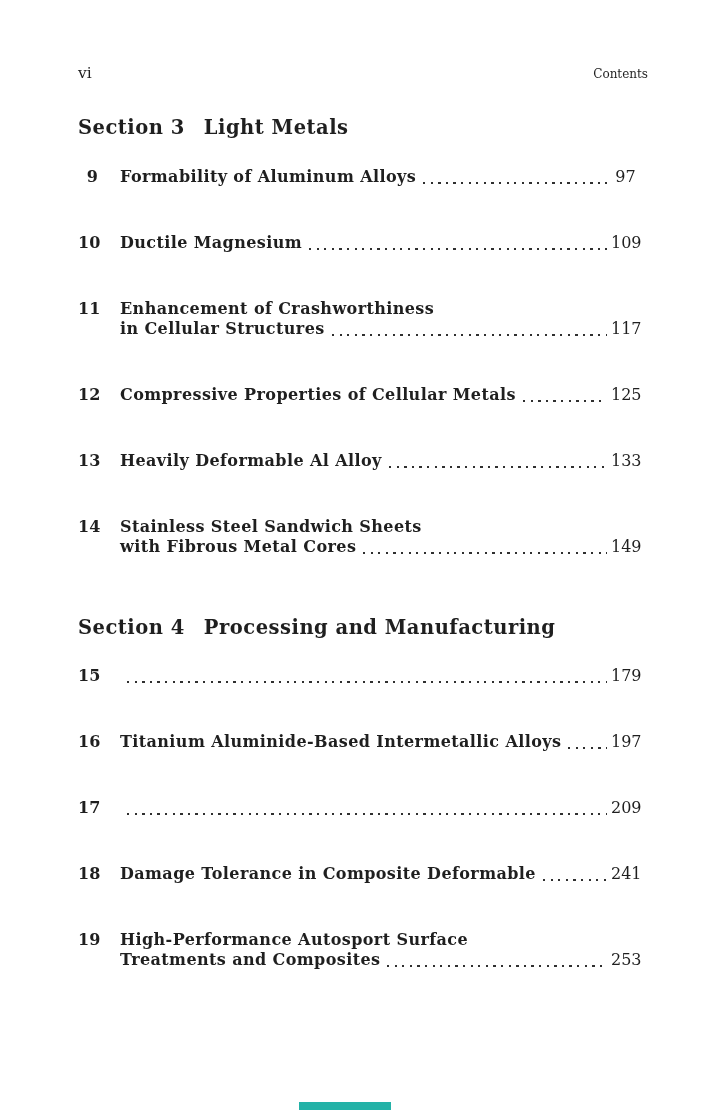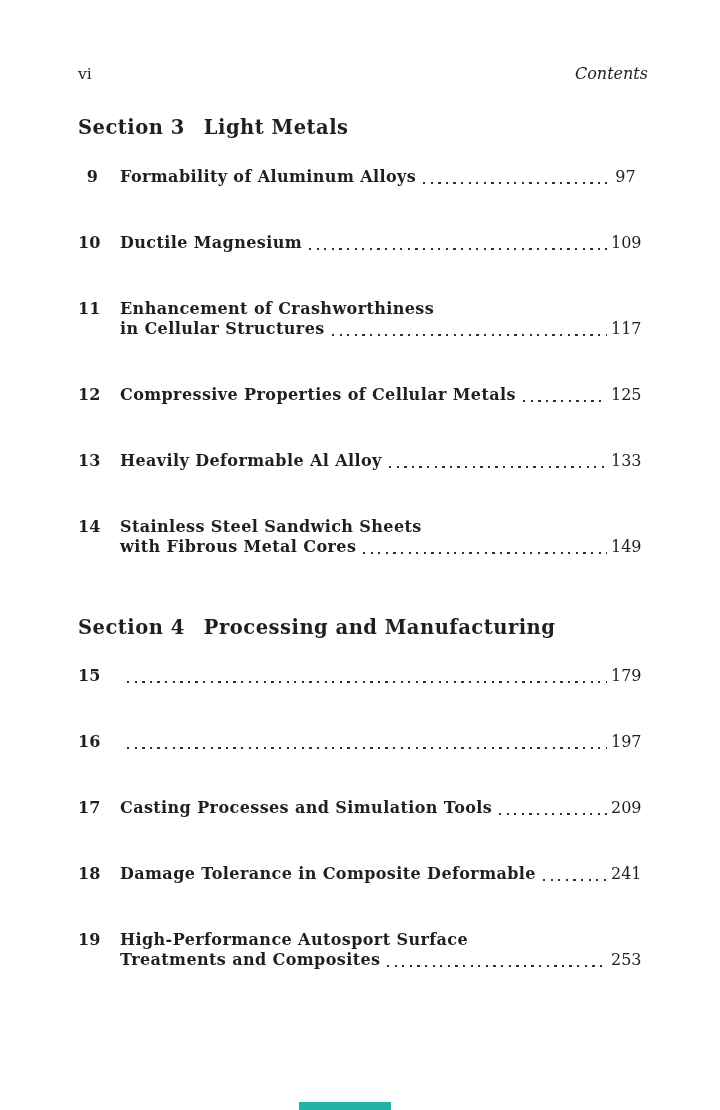--- a/index.html
+++ b/index.html
@@ -21,22 +21,21 @@
     flex-direction: column;
   }
   .pageheader {
     display: flex;
     justify-content: space-between;
     align-items: baseline;
     line-height: 19px;
     font-size: 15.5px;
   }
   .running {
-    font-style: italic;
-    font-size: 16px;
+    font-size: 12px;
     margin-right: -8px;
   }
   .sec-head {
     margin: 33px 0 28px 0;
     font-size: 19.5px;
     font-weight: bold;
     letter-spacing: 0.5px;
     line-height: 22px;
     white-space: nowrap;
   }
@@ -181,31 +180,31 @@
           <span class="leader"></span>
           <span class="pg">179</span>
         </div>
       </div>
     </div>
 
     <div class="entry">
       <div class="num">16</div>
       <div class="body">
         <div class="line">
+          <span class="title">Titanium Aluminide-Based Intermetallic Alloys</span>
           <span class="leader"></span>
           <span class="pg">197</span>
         </div>
       </div>
     </div>
 
     <div class="entry">
       <div class="num">17</div>
       <div class="body">
         <div class="line">
-          <span class="title">Casting Processes and Simulation Tools</span>
           <span class="leader"></span>
           <span class="pg">209</span>
         </div>
       </div>
     </div>
 
     <div class="entry">
       <div class="num">18</div>
       <div class="body">
         <div class="line">

